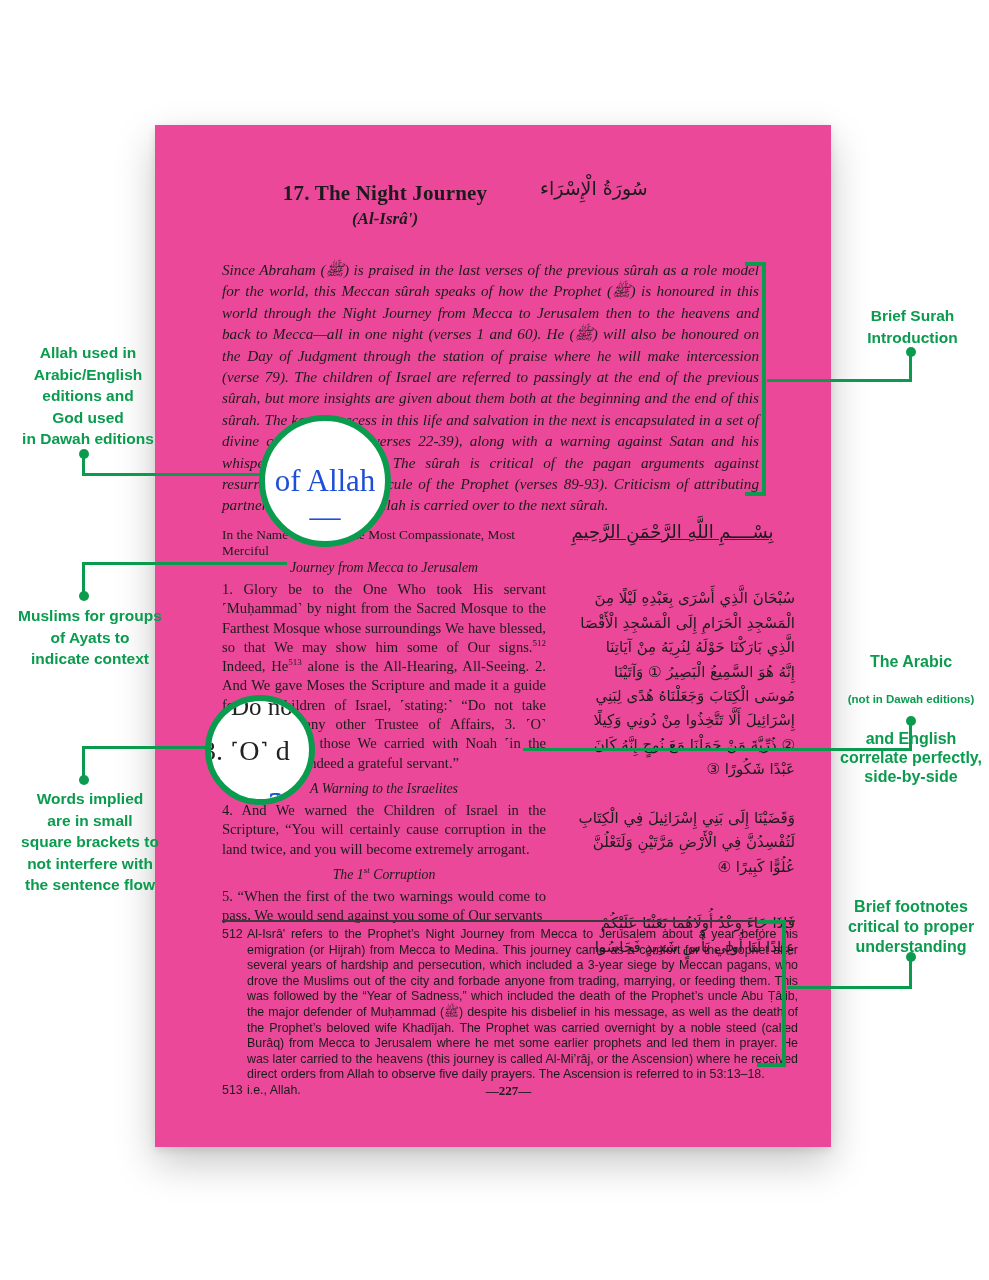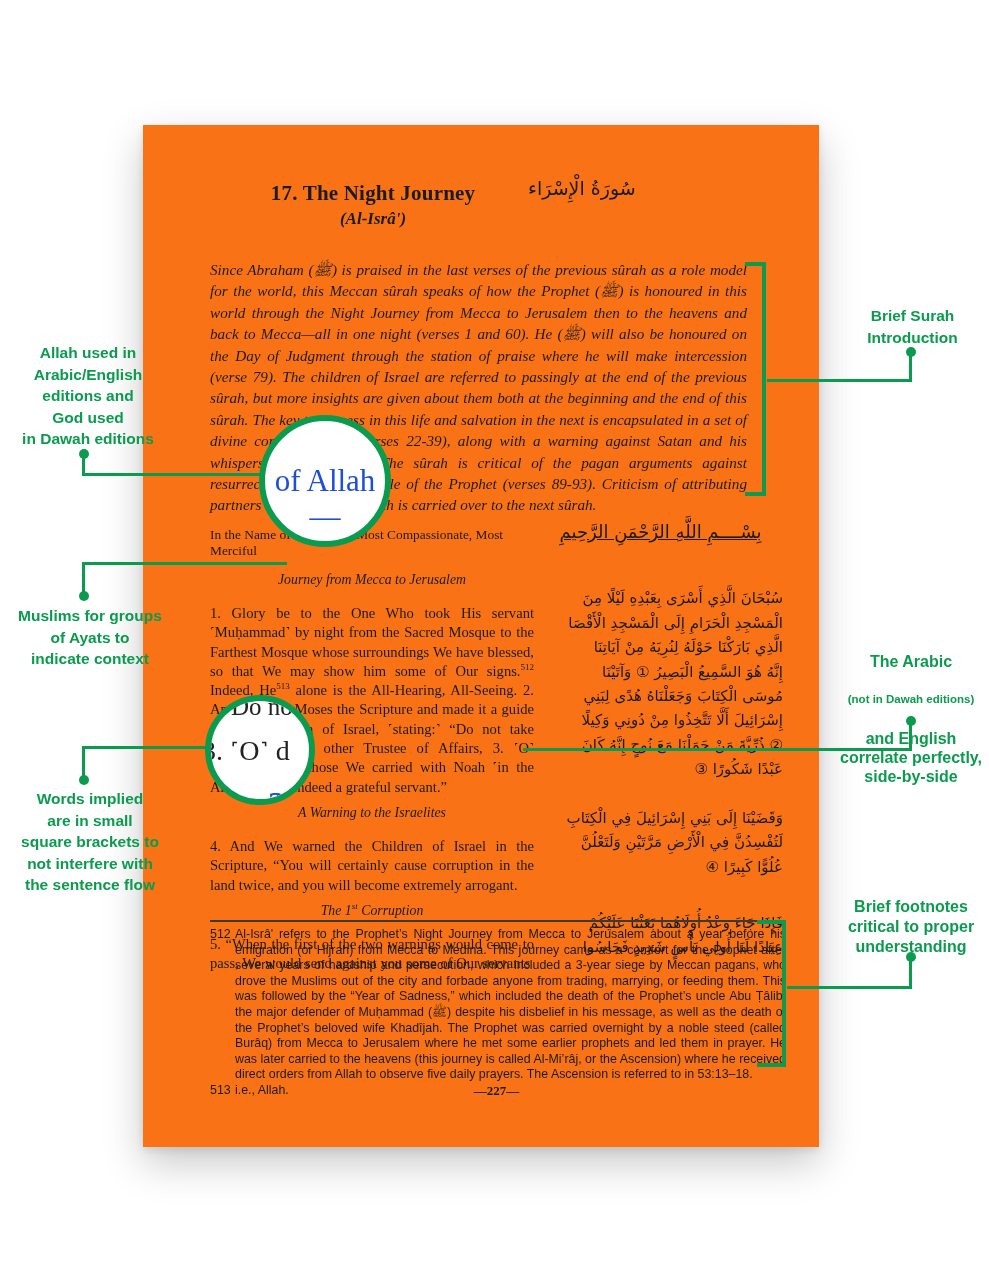--- a/index.html
+++ b/index.html
@@ -3,39 +3,39 @@
 <meta charset="utf-8">
 <style>
   :root { --green:#0b9b4e; --ink:#1b1b1b; }
   * { box-sizing:border-box; }
   body { margin:0; background:#ffffff; width:989px; height:1280px; position:relative;
          font-family:"Liberation Sans",sans-serif; color:var(--ink); }
   .abs { position:absolute; }
   .serif { font-family:"Liberation Serif","DejaVu Serif","DejaVu Sans",serif; }
 
   
-  .page { position:absolute; left:143px; top:125px; width:676px; height:1022px; background:#f97316;
+  .page { position:absolute; left:155px; top:125px; width:676px; height:1022px; background:#ec4899;
           box-shadow:0 3px 8px rgba(0,0,0,.10), 0 16px 38px rgba(0,0,0,.22); z-index:1; }
 
   .title-en { left:80px; top:56px; width:300px; text-align:center; font-weight:bold; }
   .title-en .l1 { font-size:21px; letter-spacing:.2px; }
   .title-en .l2 { font-size:17px; font-style:italic; margin-top:3px; }
   .title-ar { left:385px; top:52px; width:220px; text-align:left; font-size:19px;
               font-family:"DejaVu Sans",sans-serif; direction:rtl; }
 
   .intro { left:67px; top:134px; width:537px; font-style:italic; font-size:15.2px;
            line-height:21.4px; text-align:justify; }
 
   .bismillah-en { left:67px; top:402px; width:340px; font-size:13.4px; }
   .bismillah-ar { left:400px; top:396px; width:235px; text-align:center; font-size:18px;
                   font-family:"DejaVu Sans",sans-serif; direction:rtl;text-decoration:underline; }
 
   .col-en { left:67px; top:430px; width:324px; font-size:14.6px; line-height:19.3px; }
   .col-en p { margin:0; text-align:justify; }
-  .col-en h4 { margin:16px; font-weight:normal; font-style:italic; font-size:13.8px;
+  .col-en h4 { margin:4px; font-weight:normal; font-style:italic; font-size:13.8px;
                text-align:center; line-height:17px; }
   .col-en .gap-s { margin-top:4px; }
   .col-en .gap-m { margin-top:7px; }
   sup { font-size:9px; line-height:0; vertical-align:super; }
 
   .col-ar { left:396px; top:437px; width:244px; direction:rtl; text-align:right;
             font-family:"DejaVu Sans",sans-serif; font-size:15px; line-height:24.4px;
             white-space:pre-line; }
   .col-ar .blk2 { }
   .col-ar .blk3 { margin-top:7px; }

